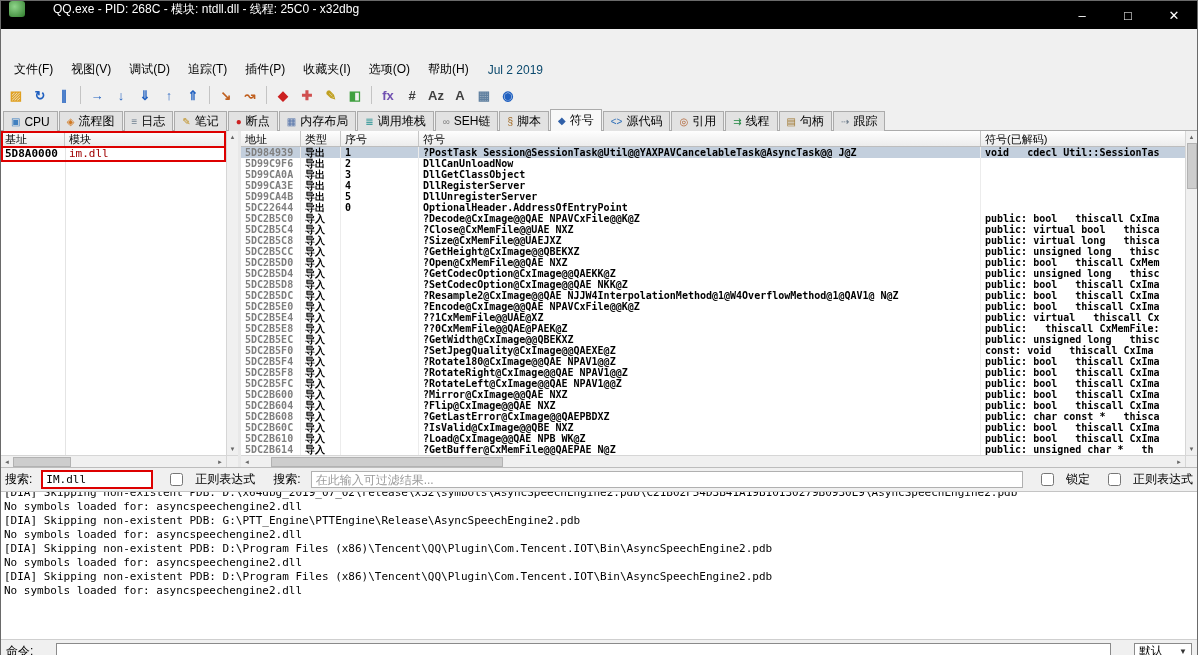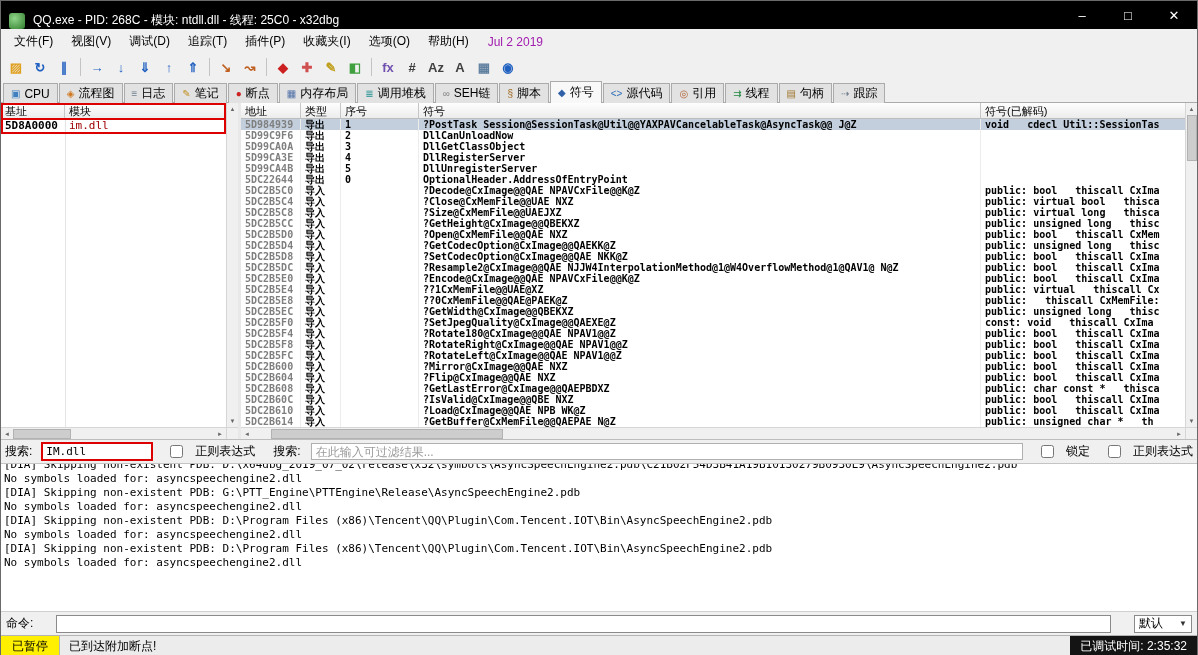--- a/index.html
+++ b/index.html
@@ -1,30 +1,30 @@
 <!DOCTYPE html>
 <html><head>
 <meta charset="utf-8">
 <style>
   *{box-sizing:border-box;margin:0;padding:0;}
   html,body{width:1198px;height:655px;overflow:hidden;background:#fff;}
   body{font-family:"Liberation Sans",sans-serif;font-size:12px;color:#000;}
   .window{width:1198px;height:655px;display:flex;flex-direction:column;border:1px solid #6a6a6a;background:#f0f0f0;}
 
   
-  .titlebar{flex:0 0 28px;background:#000;color:#fff;display:flex;align-items:flex-end;padding-left:8px;}
+  .titlebar{flex:0 0 28px;background:#000;color:#fff;display:flex;align-items:flex-start;padding-left:8px;gap:20px;}
   .app-icon{width:16px;height:16px;border-radius:3px;background:radial-gradient(circle at 35% 35%,#8fd48a,#2f7d2c);margin-right:8px;flex:0 0 16px;}
   .title{font-size:12px;white-space:nowrap;}
   .win-controls{margin-left:auto;display:flex;height:100%;}
   .wbtn{width:46px;display:flex;align-items:center;justify-content:center;font-size:13px;color:#fff;cursor:default;}
 
   
-  .menubar{flex:0 0 25px;background:#f0f0f0;display:flex;align-items:center;padding-left:4px;}
+  .menubar{flex:0 0 25px;background:#f0f0f0;display:flex;align-items:center;padding-left:4px;margin-top:28px;}
   .menu-item{padding:3px 9px;white-space:nowrap;}
-  .build-date{color:#a21caf;margin-left:10px;}
+  .build-date{color:#0c4a6e;margin-left:10px;}
 
   
   .toolbar{flex:0 0 26px;background:#f0f0f0;display:flex;align-items:center;padding-left:4px;gap:2px;}
   .tbicon{width:22px;height:22px;display:flex;align-items:center;justify-content:center;font-size:13px;font-weight:bold;}
   .tbicon .glyph{line-height:1;white-space:nowrap;}
   .tbicon.sep{width:7px;height:18px;position:relative;font-weight:normal;}
   .tbicon.sep::after{content:"";position:absolute;left:3px;top:0;bottom:0;border-left:1px solid #c4c4c4;}
 
   
   .tabbar{flex:0 0 22px;background:#f0f0f0;display:flex;align-items:flex-end;padding-left:2px;border-bottom:1px solid #ababab;}

